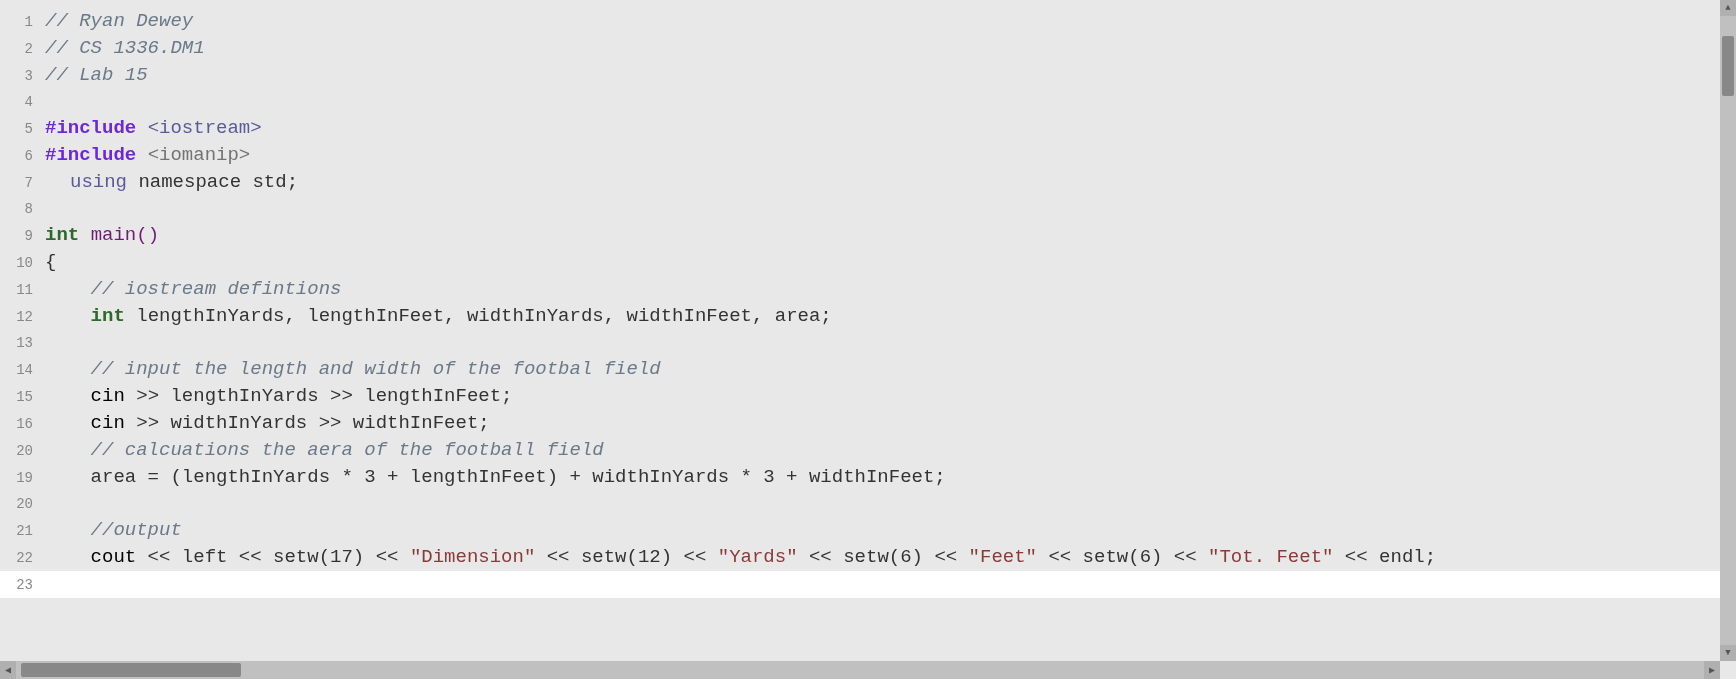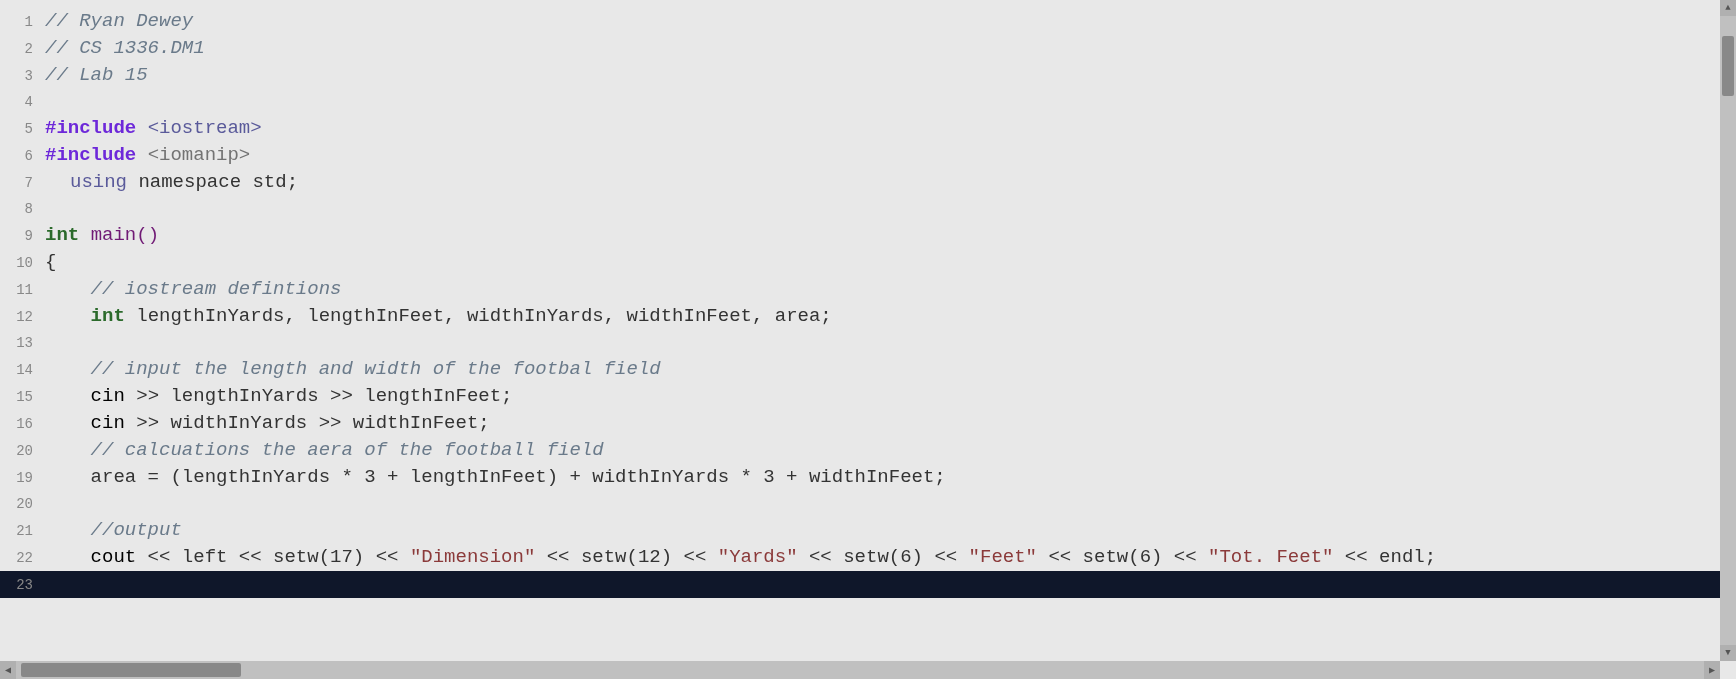--- a/index.html
+++ b/index.html
@@ -192,21 +192,21 @@
       align-items: center;
       justify-content: center;
       font-size: 9px;
       color: #555;
       cursor: pointer;
       flex-shrink: 0;
     }
 
     
     .line-selected {
-      background: #0f172a;
+      background: #ffffff;
     }
   </style>
 </head>
 <body>
 
 <div class="editor-container">
   <div class="code-area">
 
     <div class="code-line">
       <span class="line-number">1</span>

